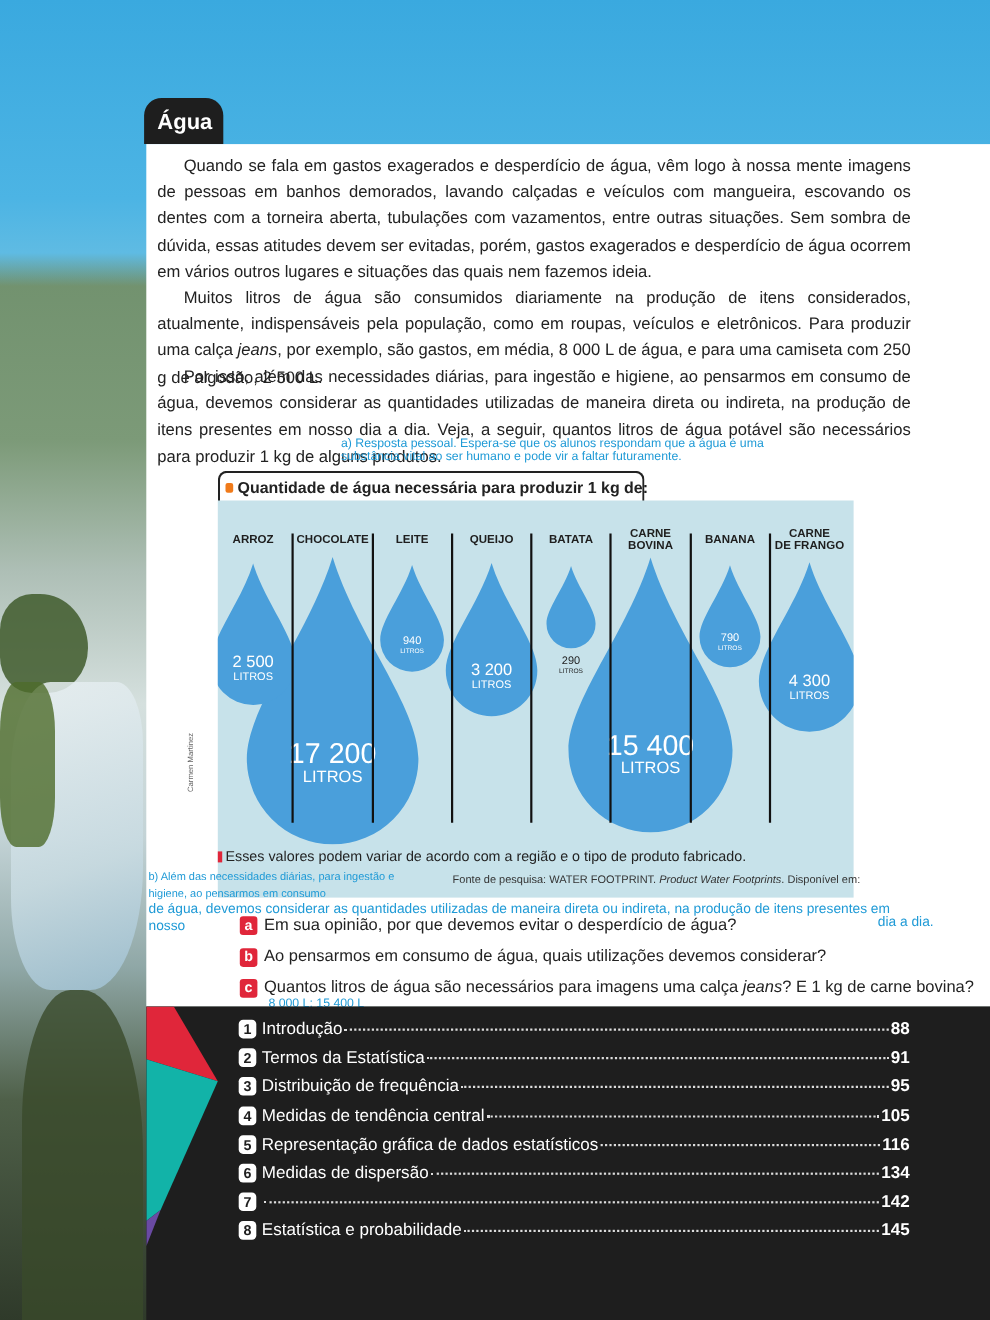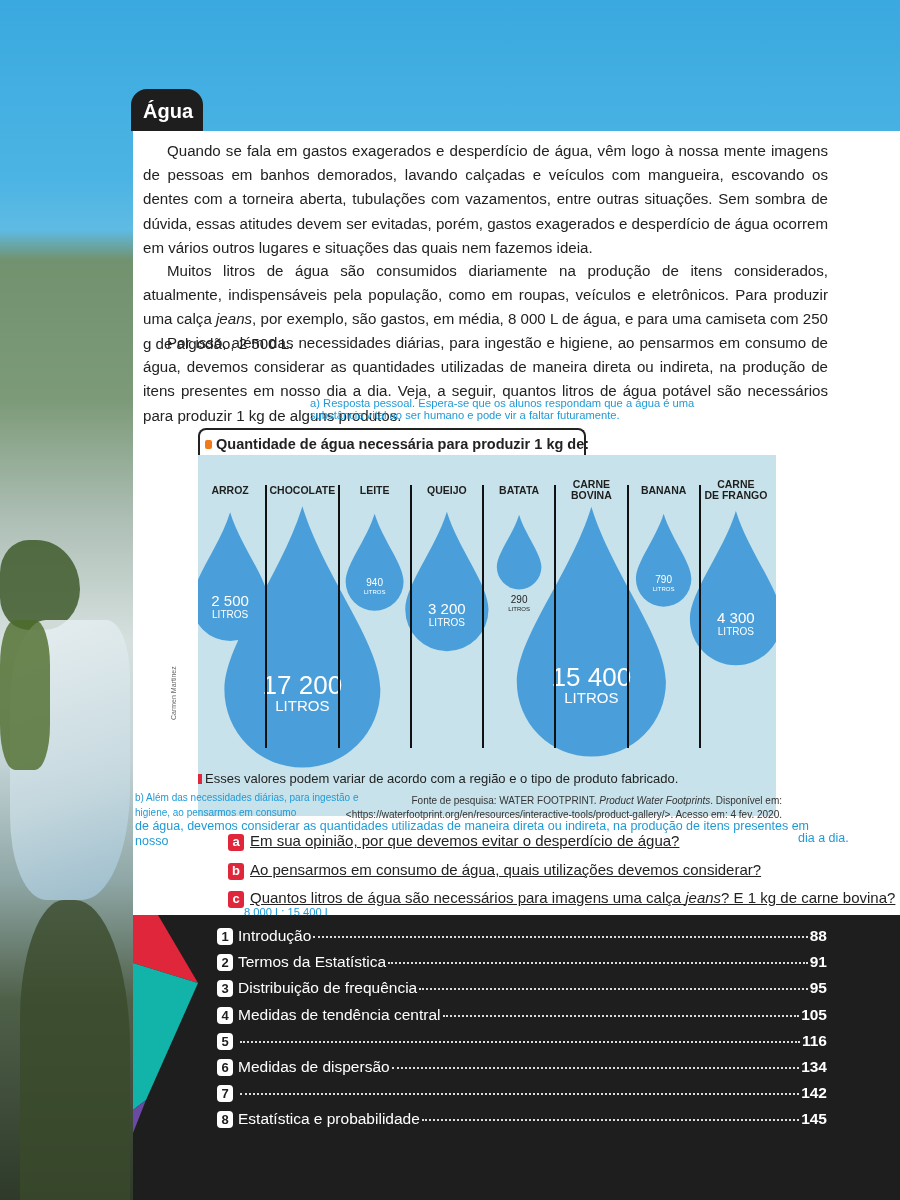--- a/index.html
+++ b/index.html
@@ -35,21 +35,21 @@
   .chart-area { position:absolute; left:198px; top:455px; width:578px; height:361px; background:#c7e2ea; }
   .chart-area svg { position:absolute; left:0; top:0; }
   .credit { position:absolute; left:170px; top:720px; transform:rotate(-90deg); transform-origin:left top; font-size:7px; color:#666; width:80px; }
   .chart-note { position:absolute; left:198px; top:771px; font-size:13px; color:#222; }
   .chart-note .bar { display:inline-block; width:4px; height:10px; background:#e0263a; margin-right:3px; vertical-align:-1px; }
   .source { position:absolute; left:337px; top:794px; width:445px; font-size:10px; line-height:13.5px; color:#333; text-align:right; }
   .ans-b1 { position:absolute; left:135px; top:791px; font-size:10px; line-height:14.5px; color:#1f9ad6; width:300px; }
   .ans-b2 { position:absolute; left:135px; top:819px; font-size:12.5px; line-height:14.5px; color:#1f9ad6; width:710px; }
   .ans-b3 { position:absolute; left:798px; top:831px; font-size:12.5px; color:#1f9ad6; }
 
-  .q { position:absolute; left:228px; font-size:15px; color:#222;text-decoration:underline; }
+  .q { position:absolute; left:218px; font-size:15px; color:#222; }
   .q .badge { display:inline-block; width:16px; height:17px; background:#e0263a; color:#fff; font-weight:bold; font-size:13px; text-align:center; line-height:16px; border-radius:3px; margin-right:6px; }
   .qa { top:832px; }
   .qb { top:861px; }
   .qc { top:889px; }
   .ans-c { position:absolute; left:244px; top:906px; font-size:11.2px; color:#1f9ad6; }
 
   
   .toc-bg { position:absolute; left:133px; top:915px; width:767px; height:285px; background:#1e1e1e; }
   .toc-deco { position:absolute; left:133px; top:915px; }
   .toc { position:absolute; left:217px; top:927px; width:610px; }
@@ -122,21 +122,20 @@
       <line x1="285" x2="285" y1="30" y2="293" stroke="#111" stroke-width="2"></line>
       <line x1="357" x2="357" y1="30" y2="293" stroke="#111" stroke-width="2"></line>
       <line x1="430" x2="430" y1="30" y2="293" stroke="#111" stroke-width="2"></line>
       <line x1="502" x2="502" y1="30" y2="293" stroke="#111" stroke-width="2"></line>
     </svg>
 </div>
 <div class="credit">Carmen Martinez</div>
 <div class="chart-note"><span class="bar"></span><span>Esses valores podem variar de acordo com a região e o tipo de produto fabricado.</span></div>
 <div class="source">
   <span>Fonte de pesquisa: WATER FOOTPRINT. </span><i>Product Water Footprints</i><span>. Disponível em:</span><br>
-  <span>&lt;https://waterfootprint.org/en/resources/interactive-tools/product-gallery/&gt;. Acesso em: 4 fev. 2020.</span>
 </div>
 <div class="ans-b1"><span>b) Além das necessidades diárias, para ingestão e</span><br><span>higiene, ao pensarmos em consumo</span></div>
 <div class="ans-b2">de água, devemos considerar as quantidades utilizadas de maneira direta ou indireta, na produção de itens presentes em nosso</div>
 <div class="ans-b3">dia a dia.</div>
 
 <div class="q qa"><span class="badge">a</span><span>Em sua opinião, por que devemos evitar o desperdício de água?</span></div>
 <div class="q qb"><span class="badge">b</span><span>Ao pensarmos em consumo de água, quais utilizações devemos considerar?</span></div>
 <div class="q qc"><span class="badge">c</span><span>Quantos litros de água são necessários para imagens uma calça </span><i>jeans</i><span>? E 1 kg de carne bovina?</span></div>
 <div class="ans-c">8 000 L; 15 400 L</div>
 
@@ -166,20 +165,21 @@
       <span class="toc-page">95</span>
     </div>
     <div class="toc-item">
       <span class="toc-num">4</span>
       <span class="toc-label">Medidas de tendência central</span>
       <span class="toc-dots"></span>
       <span class="toc-page">105</span>
     </div>
     <div class="toc-item">
       <span class="toc-num">5</span>
+      <span class="toc-label">Representação gráfica de dados estatísticos</span>
       <span class="toc-dots"></span>
       <span class="toc-page">116</span>
     </div>
     <div class="toc-item">
       <span class="toc-num">6</span>
       <span class="toc-label">Medidas de dispersão</span>
       <span class="toc-dots"></span>
       <span class="toc-page">134</span>
     </div>
     <div class="toc-item">

